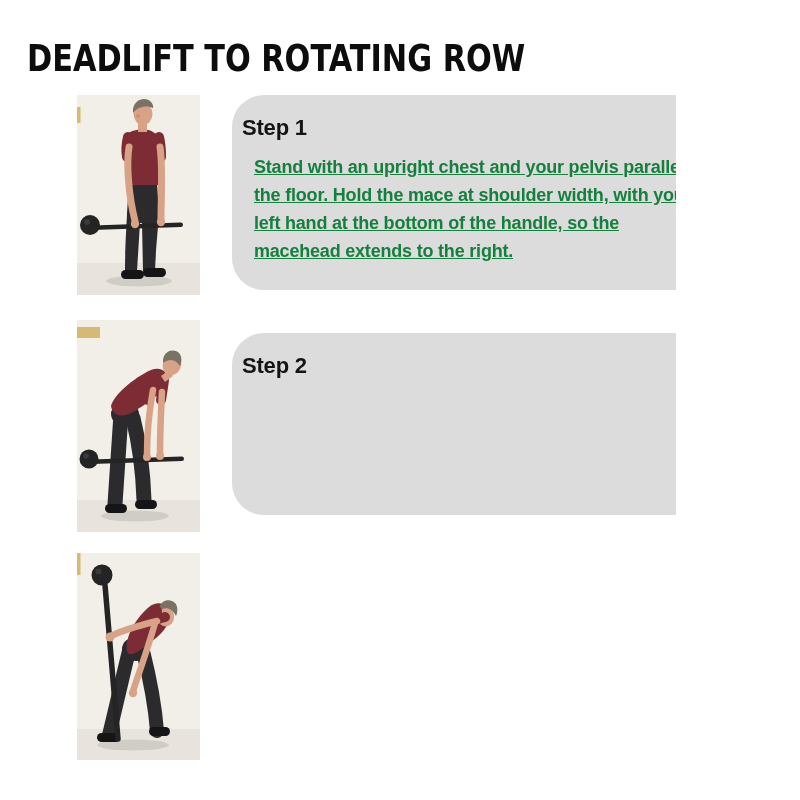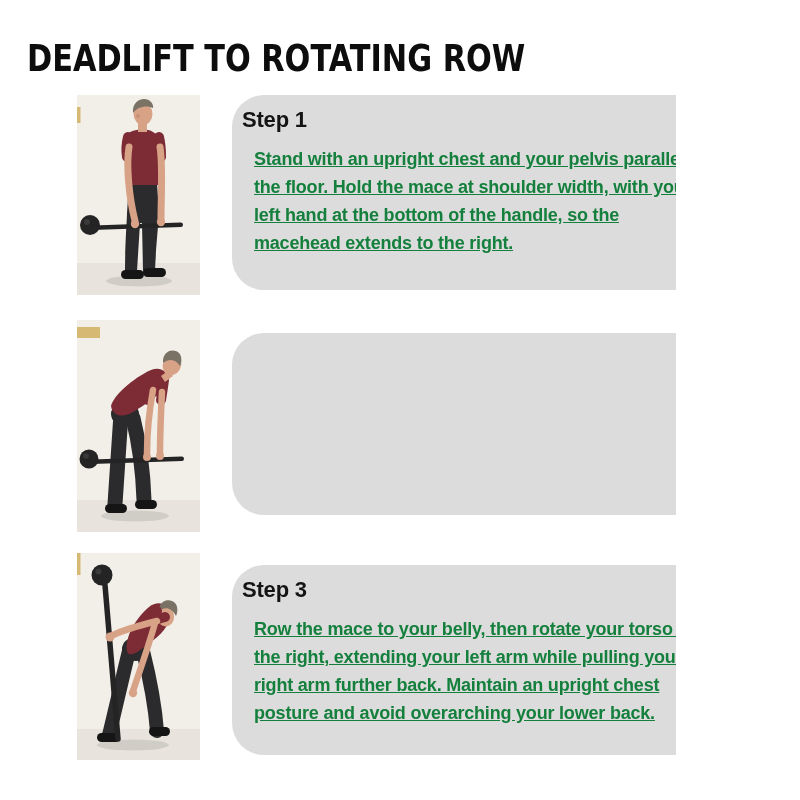--- a/index.html
+++ b/index.html
@@ -33,21 +33,21 @@
   .photo svg{display:block;width:100%;height:100%;}
   #photo1{left:77px;top:95px;width:123px;height:200px;}
   #photo2{left:77px;top:320px;width:123px;height:212px;}
   #photo3{left:77px;top:553px;width:123px;height:207px;}
   .card{
     position:absolute;
     left:232px;width:516px;
     background:#dcdcdc;
     border-radius:32px;
     box-sizing:border-box;
-    padding:12px 16px 0 10px;
+    padding:20px 16px 0 10px;
   }
   #card1{top:95px;height:195px;}
   #card2{top:333px;height:182px;}
   #card3{top:565px;height:190px;}
   .step-heading{
     margin:0 0 3px 0;
     font-size:22px;
     font-weight:bold;
     color:#141414;
     letter-spacing:-0.2px;
@@ -126,20 +126,21 @@
       <path d="M85,72 C84,92 83,114 83,134" stroke="#d8a287" stroke-width="6.5" fill="none" stroke-linecap="round"></path>
       <circle cx="70" cy="137" r="4" fill="#d8a287"></circle>
       <circle cx="83" cy="136" r="4" fill="#d8a287"></circle>
       <path d="M84,56 L92,50 L96,56 L88,62 Z" fill="#d8a287"></path>
       <ellipse cx="95" cy="45" rx="9" ry="10.5" fill="#d8a287" transform="rotate(28 95 45)"></ellipse>
       <path d="M86,40 C87,31 96,28 102,33 C105,36 105,42 103,46 C99,39 92,38 86,43 Z" fill="#7a7265"></path>
     </svg>
   </figure>
 
   <section class="card" id="card2">
+    <h2 class="step-heading">Step 2</h2>
   </section>
 
   <figure class="photo" id="photo3" role="img" aria-label="man bent and rotated with the mace held vertically, macehead at the top">
     <svg viewBox="0 0 123 207" xmlns="http://www.w3.org/2000/svg">
       <rect width="123" height="207" fill="#f2efe9"></rect>
       <rect x="0" y="0" width="3.5" height="22" fill="#d6ba74"></rect>
       <rect y="176" width="123" height="31" fill="#e8e4dd"></rect>
       <ellipse cx="56" cy="192" rx="36" ry="5.5" fill="rgba(0,0,0,0.10)"></ellipse>
       <ellipse cx="59" cy="96" rx="14" ry="12" fill="#2b2a2d"></ellipse>
       <path d="M52,98 C46,122 38,158 32,182" stroke="#2b2a2d" stroke-width="14" fill="none" stroke-linecap="round"></path>
@@ -154,18 +155,14 @@
       <circle cx="21.5" cy="18.5" r="3" fill="#3a3a3a"></circle>
       <path d="M80,58 C77,66 75,72 73,78" stroke="#7d2b34" stroke-width="10" fill="none" stroke-linecap="round"></path>
       <path d="M88,64 C81,66 75,68 69,70" stroke="#7d2b34" stroke-width="10" fill="none" stroke-linecap="round"></path>
       <path d="M78,70 C72,92 62,120 56,138" stroke="#d8a287" stroke-width="6.5" fill="none" stroke-linecap="round"></path>
       <path d="M80,68 C64,72 46,77 34,83" stroke="#d8a287" stroke-width="6.5" fill="none" stroke-linecap="round"></path>
       <circle cx="56" cy="140" r="4.2" fill="#d8a287"></circle>
       <circle cx="33" cy="84" r="4.5" fill="#d8a287"></circle>
     </svg>
   </figure>
 
-  <section class="card" id="card3">
-    <h2 class="step-heading">Step 3</h2>
-    <p class="step-text">Row the mace to your belly, then rotate your torso to the right, extending your left arm while pulling your right arm further back. Maintain an upright chest posture and avoid overarching your lower back.</p>
-  </section>
 
 </div>
 
 </body></html>

